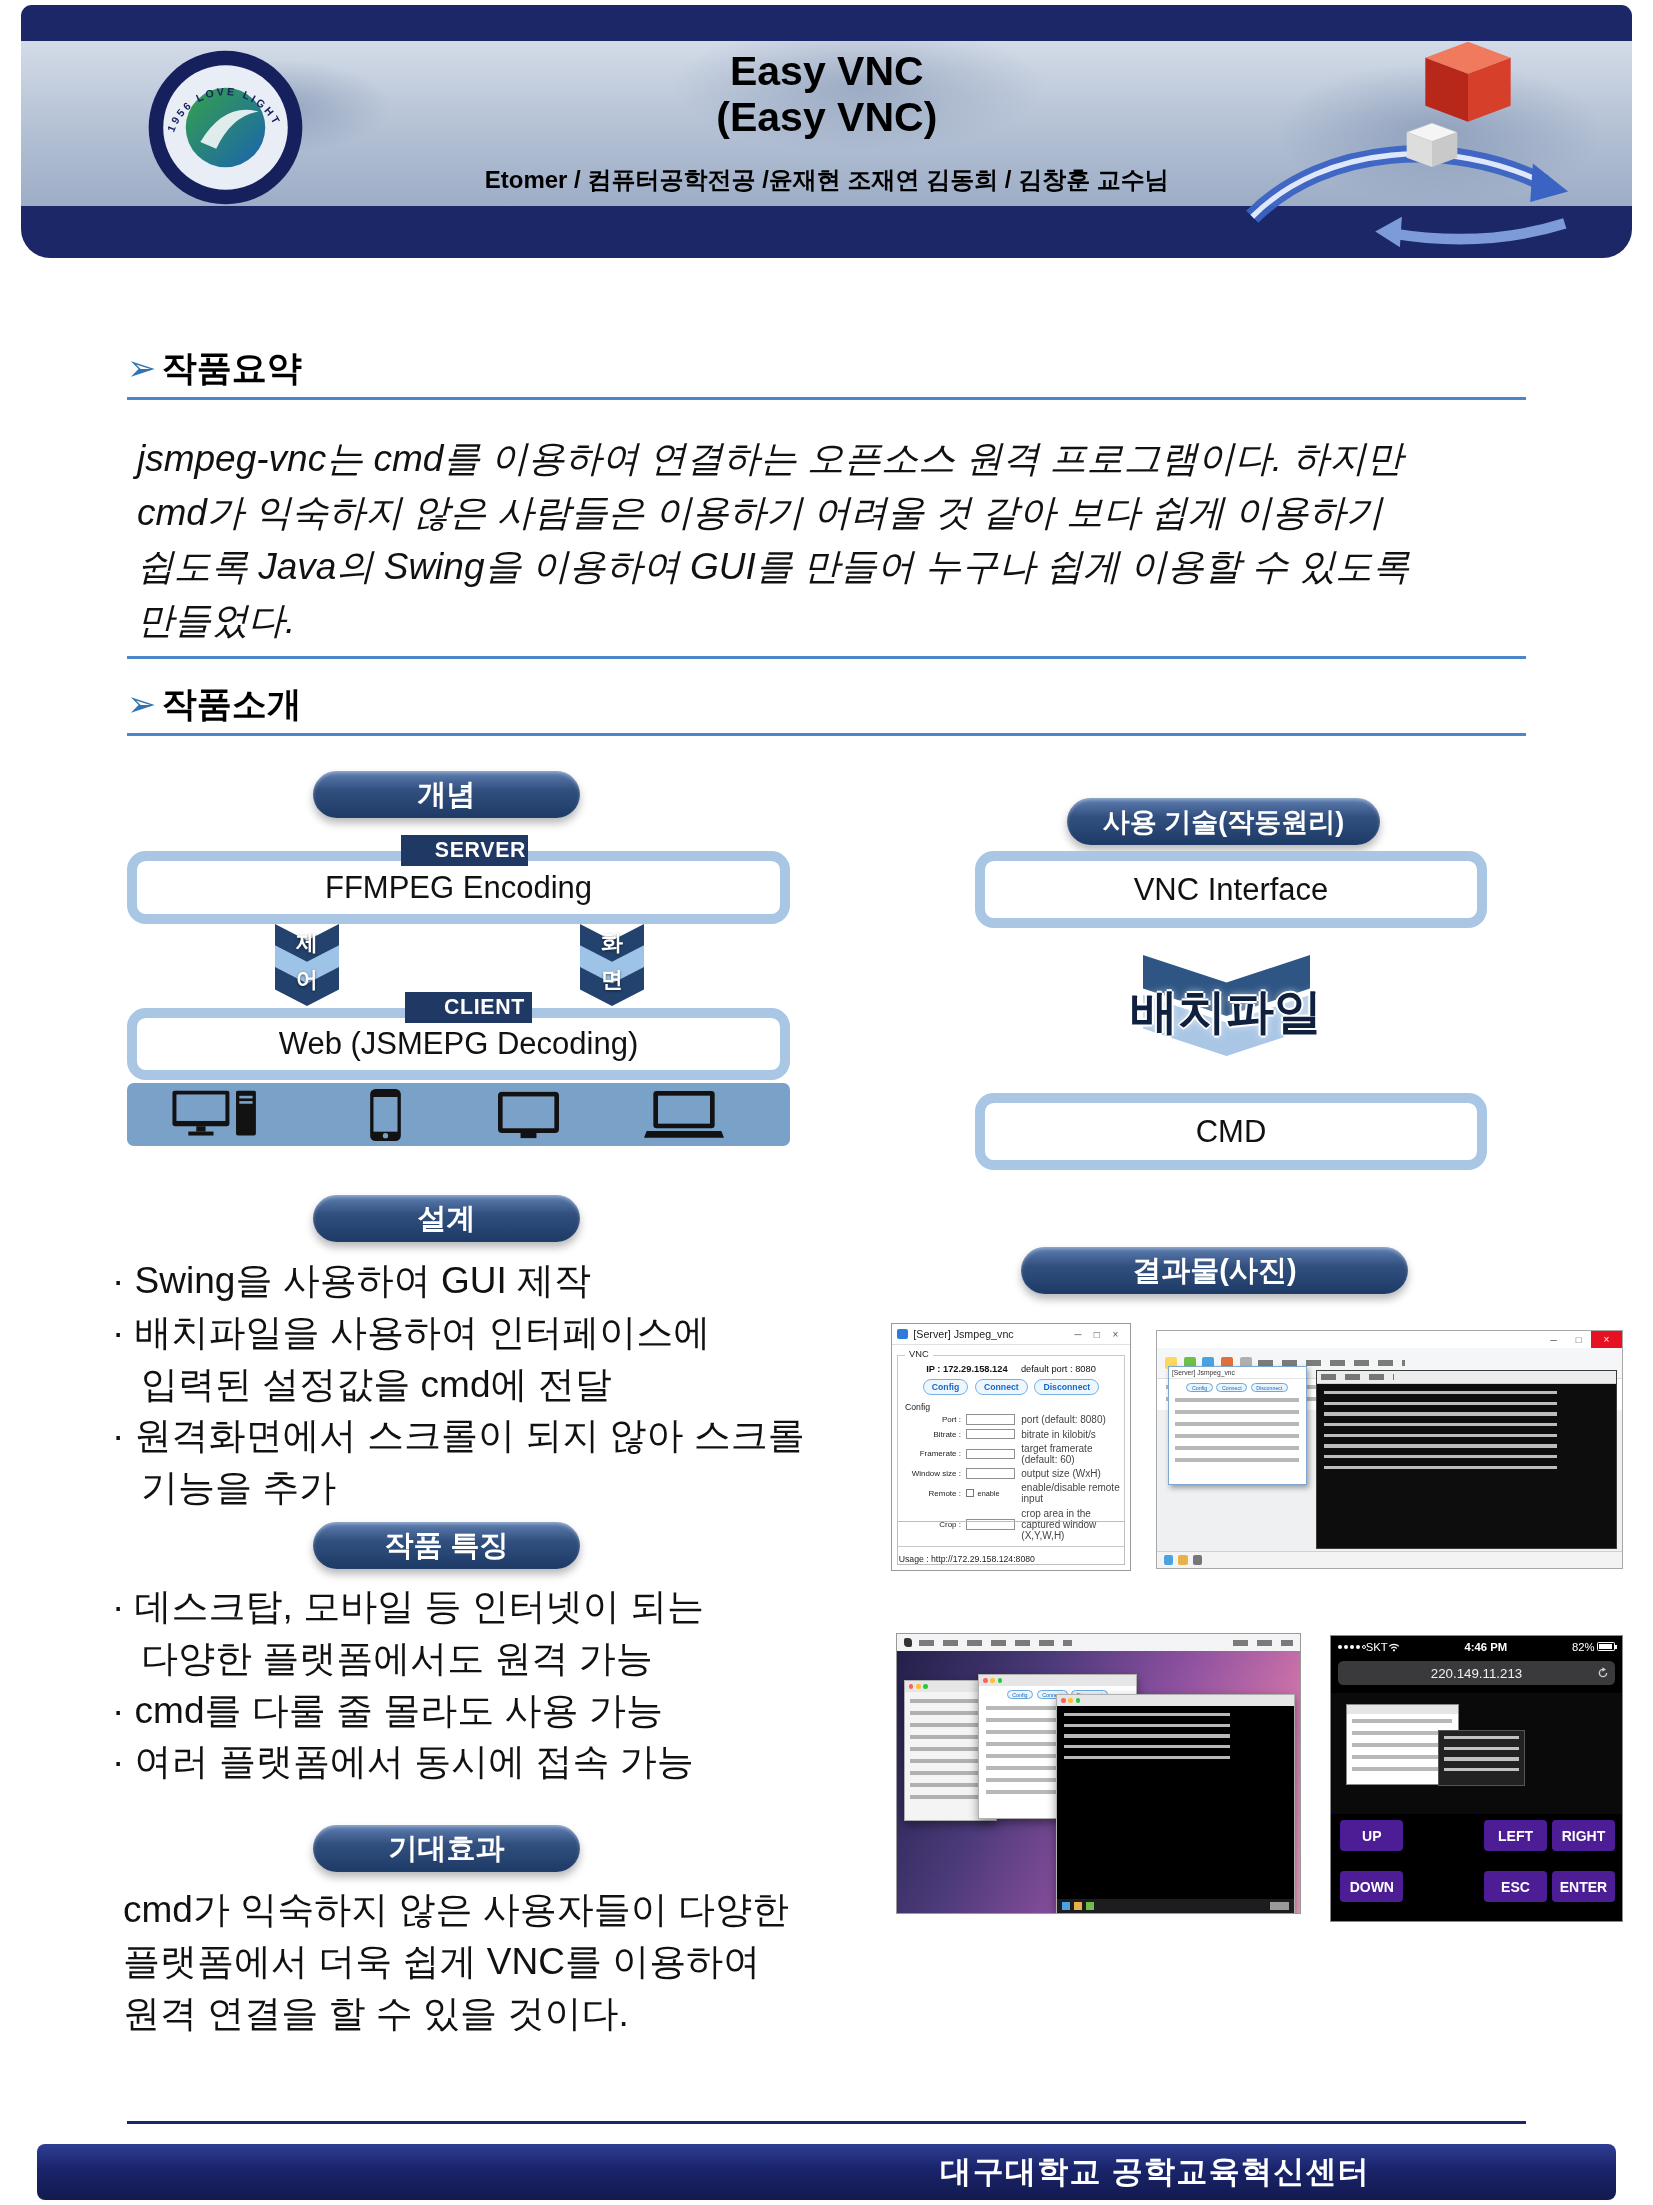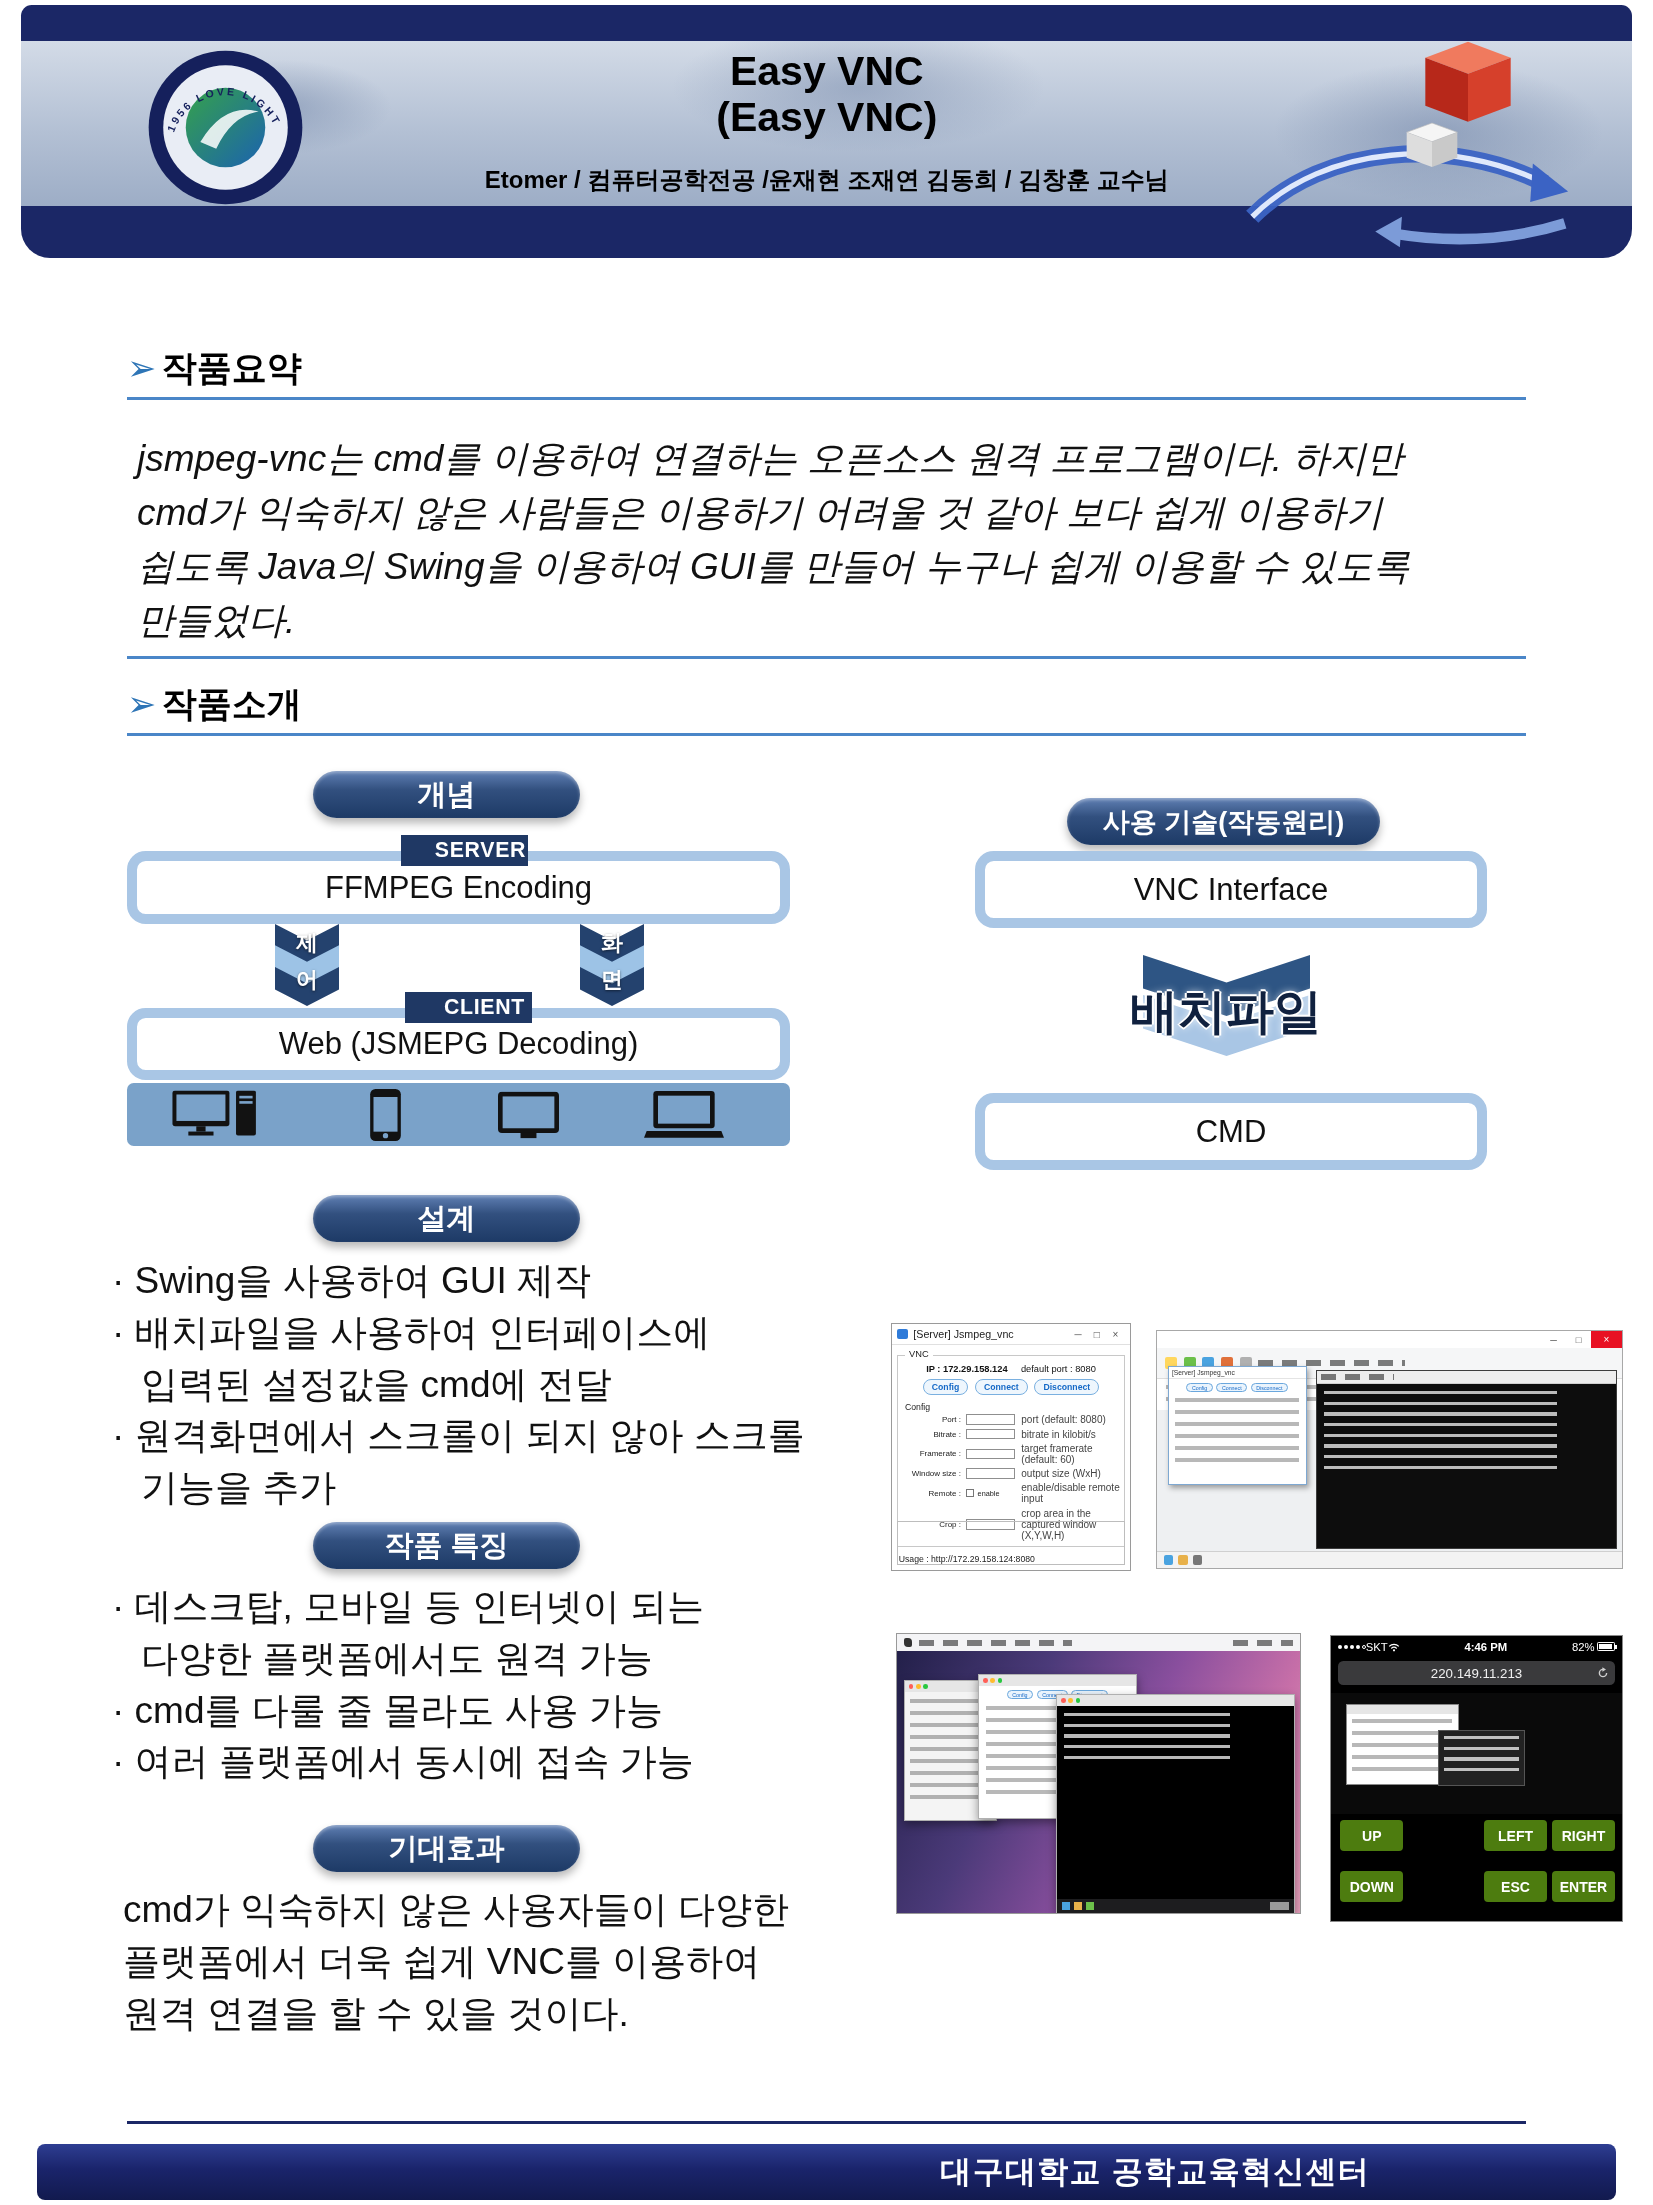--- a/index.html
+++ b/index.html
@@ -151,21 +151,21 @@
 .d-dot.off{background:transparent;border:0.7px solid #fff;}
 .d-time{flex:1;text-align:center;font-weight:bold;}
 .d-batt{width:18px;height:8.7px;border:0.7px solid #fff;border-radius:1.3px;position:relative;margin-left:2.7px;}
 .d-batt::before{content:"";position:absolute;left:0.7px;top:0.7px;bottom:0.7px;width:80%;background:#fff;}
 .d-batt::after{content:"";position:absolute;right:-2.7px;top:2px;width:2px;height:3.3px;background:#fff;}
 .d-url{margin:4px 6.7px;height:24px;background:#3a3a3c;border-radius:5.3px;display:flex;align-items:center;justify-content:center;font-size:13.3px;color:#f0f0f0;position:relative;}
 .d-refresh{position:absolute;right:6.7px;width:12px;height:12px;}
 .d-screen{position:absolute;left:0;right:0;top:57px;bottom:107px;background:#0a0a0a;}
 .d-w1{position:absolute;left:14.7px;top:10.7px;width:113px;height:81px;background:#fff;border:0.7px solid #888;}
 .d-w2{position:absolute;left:107px;top:37px;width:87px;height:56px;background:#222;border:0.7px solid #555;}
-.mbtn{position:absolute;width:63px;height:31px;background:#4d7c0f;color:#fff;font-size:14px;font-weight:bold;display:flex;align-items:center;justify-content:center;border-radius:4px;}
+.mbtn{position:absolute;width:63px;height:31px;background:#4c1d95;color:#fff;font-size:14px;font-weight:bold;display:flex;align-items:center;justify-content:center;border-radius:4px;}
 #mb-up{left:9.3px;top:184px;}
 #mb-left{left:153px;top:184px;}
 #mb-right{left:221px;top:184px;}
 #mb-down{left:9.3px;top:235px;}
 #mb-esc{left:153px;top:235px;}
 #mb-enter{left:221px;top:235px;}
 
 
 .footer-line{position:absolute;left:127px;top:2121px;width:1399px;height:2.7px;background:#1b2766;}
 .footer-bar{position:absolute;left:37px;top:2144px;width:1579px;height:56px;background:linear-gradient(180deg,#2e3e92 0%,#1a246b 45%,#121a4e 100%);border-radius:8px;}
@@ -321,20 +321,21 @@
     <div>· 여러 플랫폼에서 동시에 접속 가능</div>
   </div>
 
   <div class="pill" id="badge-expected">기대효과</div>
   <div class="list" id="expected-list">
     <div>cmd가 익숙하지 않은 사용자들이 다양한</div>
     <div>플랫폼에서 더욱 쉽게 VNC를 이용하여</div>
     <div>원격 연결을 할 수 있을 것이다.</div>
   </div>
 
+  <div class="pill" id="badge-results">결과물(사진)</div>
 
   <div class="shot" id="shotA">
     <div class="a-titlebar">
       <span class="a-appicon"></span>
       <span class="a-title">[Server] Jsmpeg_vnc</span>
       <span class="a-ctrl">─</span>
       <span class="a-ctrl">□</span>
       <span class="a-ctrl">×</span>
     </div>
     <div class="a-group">

